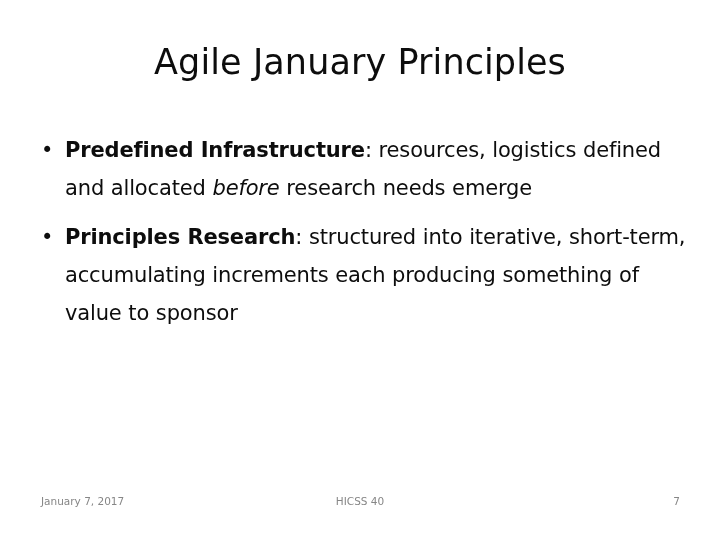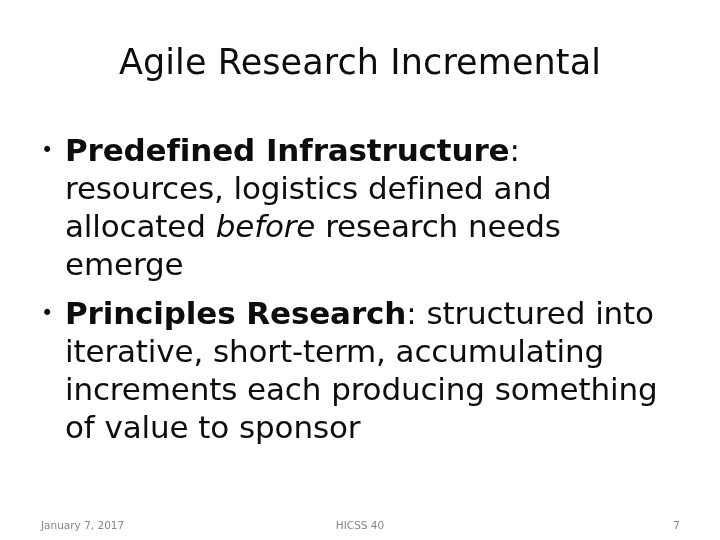--- a/index.html
+++ b/index.html
@@ -60,40 +60,40 @@
     line-height: 38px;
     color: #0d0d0d;
     text-align: left;
     padding-left: 3px;
     box-sizing: border-box;
     user-select: none;
   }
   .bullet-text {
     flex: 1 1 auto;
     font-family: "DejaVu Sans", sans-serif;
-    font-size: 31px;
+    font-size: 21px;
     font-weight: 400;
     line-height: 38px;
     color: #0d0d0d;
     letter-spacing: -0.15px;
     word-spacing: 0.2px;
     hyphens: none;
   }
   .bullet-text .lead {
     font-weight: 700;
   }
   .bullet-text .ital {
     font-style: italic;
   }
 
   
   .footer {
     position: absolute;
     left: 0;
-    top: 517px;
+    top: 493px;
     width: 598px;
     height: 24px;
   }
   .footer-item {
     position: absolute;
     top: 0;
     font-family: "DejaVu Sans", sans-serif;
     font-size: 10.5px;
     font-weight: 400;
     color: #868686;
@@ -112,21 +112,21 @@
     text-align: right;
     padding-right: 40px;
     box-sizing: border-box;
   }
 </style>
 </head>
 <body>
 
 <div class="slide">
 
-  <div class="slide-title">Agile Research Incremental</div>
+  <div class="slide-title">Agile January Principles</div>
 
   <div class="body-block">
 
     <div class="bullet-row">
       <span class="bullet-marker">•</span>
       <div class="bullet-text">
         <span class="lead">Predefined Infrastructure</span><span>: </span><span>resources, logistics defined and allocated </span><span class="ital">before</span><span> research needs emerge</span>
       </div>
     </div>
 

